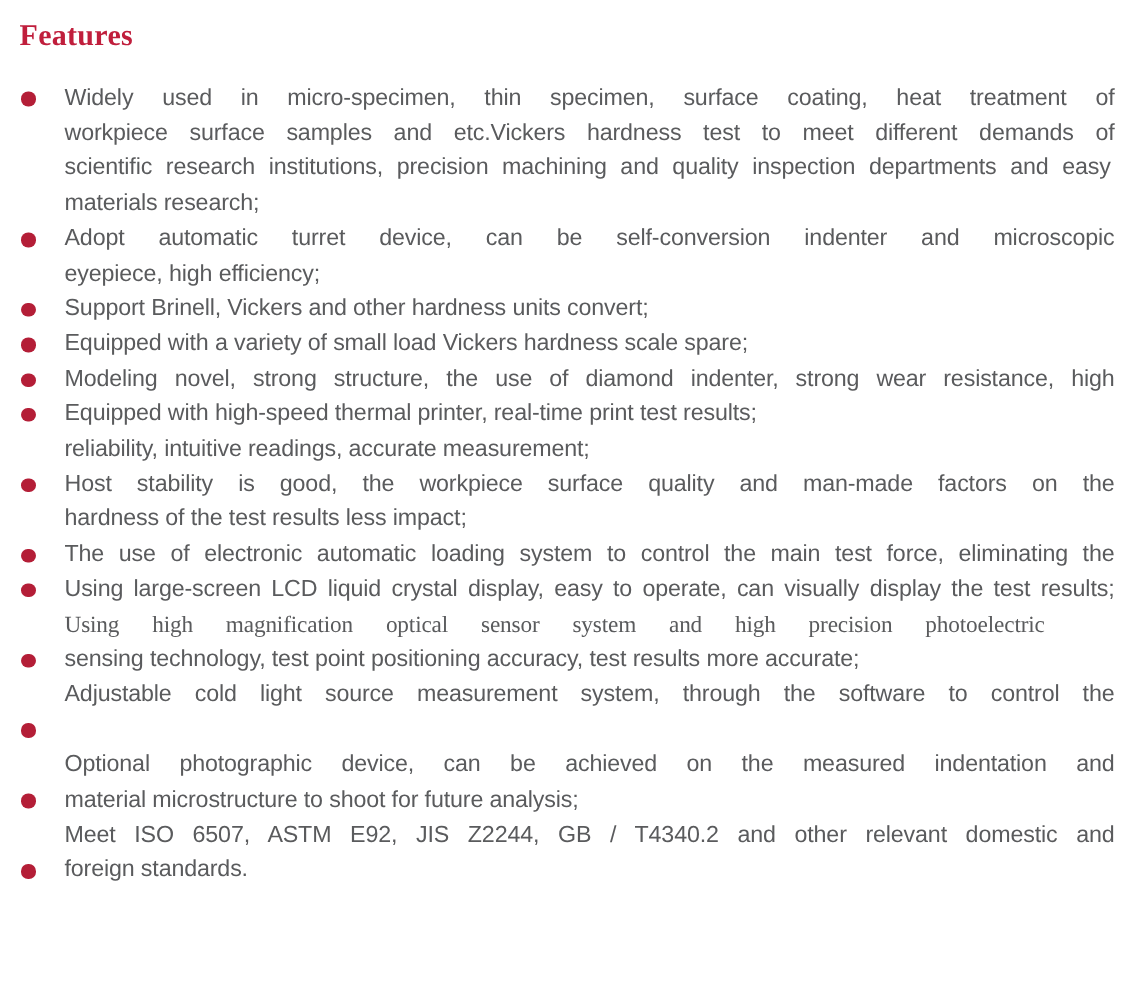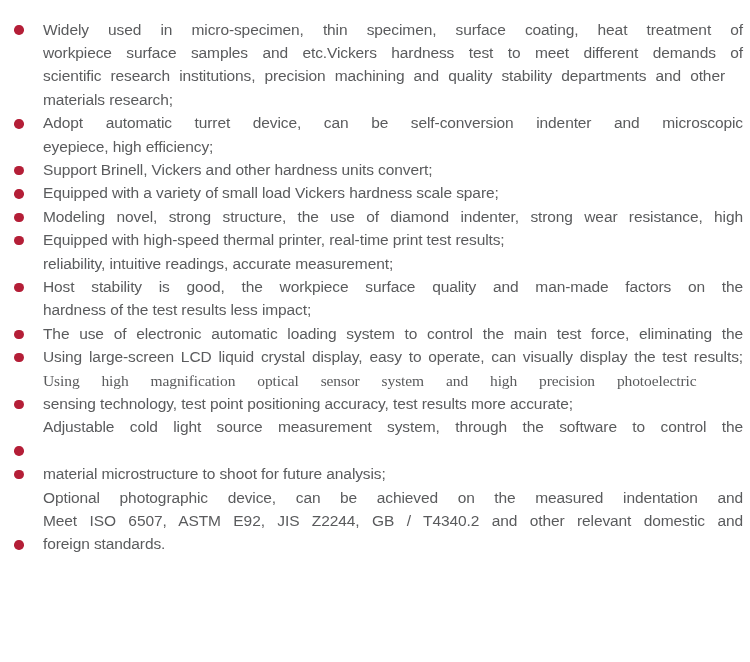--- a/index.html
+++ b/index.html
@@ -52,20 +52,21 @@
   .line-inner {
     display: inline-block;
     white-space: nowrap;
     letter-spacing: -0.1px;
   }
 </style>
 <title>Features</title></head>
 <body>
 
 <div class="page">
+  <h1 class="page-title">Features</h1>
 
   <div class="features-list">
   <div class="row justify">
     <span class="bullet-cell">
       <span class="dot"></span>
     </span>
     <span class="line-text">
       <span class="line-inner" style="word-spacing: 14.9734px;">Widely used in micro-specimen, thin specimen, surface coating, heat treatment of</span>
     </span>
   </div>
@@ -77,21 +78,21 @@
     <span class="line-text">
       <span class="line-inner" style="word-spacing: 10.2514px;">workpiece surface samples and etc.Vickers hardness test to meet different demands of</span>
     </span>
   </div>
 
   <div class="row justify">
     <span class="bullet-cell">
       <span class="dot hidden"></span>
     </span>
     <span class="line-text">
-      <span class="line-inner" style="word-spacing: 4.89531px;">scientific research institutions, precision machining and quality stability departments and other</span>
+      <span class="line-inner" style="word-spacing: 4.89531px;">scientific research institutions, precision machining and quality inspection departments and easy</span>
     </span>
   </div>
 
   <div class="row">
     <span class="bullet-cell">
       <span class="dot hidden"></span>
     </span>
     <span class="line-text">
       <span class="line-inner">materials research;</span>
     </span>
@@ -223,35 +224,35 @@
       <span class="line-inner" style="word-spacing: 11.2173px;">Adjustable cold light source measurement system, through the software to control the</span>
     </span>
   </div>
 
   <div class="row">
     <span class="bullet-cell">
       <span class="dot"></span>
     </span>
   </div>
 
+  <div class="row justify">
+    <span class="bullet-cell">
+      <span class="dot hidden"></span>
+    </span>
+    <span class="line-text">
+      <span class="line-inner" style="word-spacing: 15.4469px;">Optional photographic device, can be achieved on the measured indentation and</span>
+    </span>
+  </div>
+
   <div class="row">
     <span class="bullet-cell">
       <span class="dot"></span>
     </span>
     <span class="line-text">
       <span class="line-inner">material microstructure to shoot for future analysis;</span>
-    </span>
-  </div>
-
-  <div class="row justify">
-    <span class="bullet-cell">
-      <span class="dot hidden"></span>
-    </span>
-    <span class="line-text">
-      <span class="line-inner" style="word-spacing: 15.4469px;">Optional photographic device, can be achieved on the measured indentation and</span>
     </span>
   </div>
 
   <div class="row justify">
     <span class="bullet-cell">
       <span class="dot hidden"></span>
     </span>
     <span class="line-text">
       <span class="line-inner" style="word-spacing: 8.25px;">Meet ISO 6507, ASTM E92, JIS Z2244, GB / T4340.2 and other relevant domestic and</span>
     </span>

